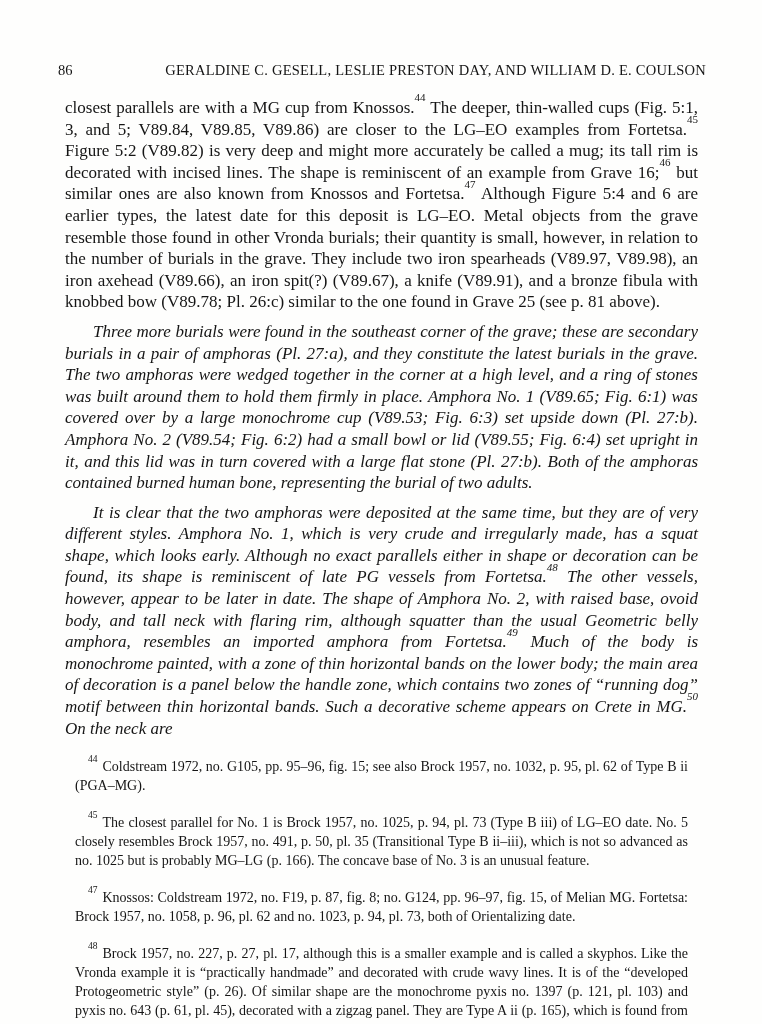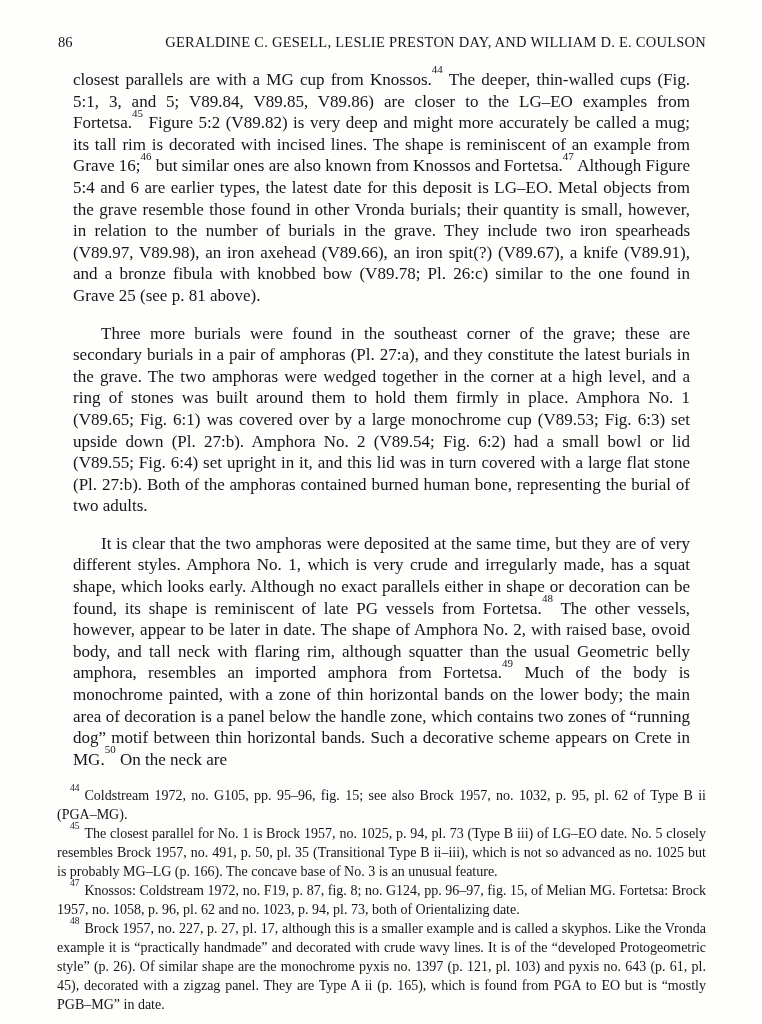--- a/index.html
+++ b/index.html
@@ -9,57 +9,57 @@
     background: #ffffff;
     font-family: "Liberation Serif", serif;
   }
   .page {
     position: relative;
     width: 762px;
     height: 1024px;
     box-sizing: border-box;
     background: #fefefd;
     color: #151515;
-    padding: 34px 56px 0 57px;
+    padding: 62px 56px 0 57px;
     overflow: hidden;
   }
   .running-header {
     position: relative;
     height: 17px;
     margin-bottom: 18px;
     font-size: 14.5px;
   }
   .page-num {
     position: absolute;
     left: 1px;
     top: 0;
   }
   .authors {
     display: block;
     text-align: right;
     letter-spacing: 0.25px;
     white-space: nowrap;
   }
   .body-text p {
-    margin: 16px;
+    margin: 8px;
     font-size: 17px;
     line-height: 21.6px;
     text-align: justify;
   }
-  .body-text p.indent { text-indent: 28px; }
+  .body-text p.indent { text-indent: 28px; font-style: italic; }
   sup.fn-marker {
     font-size: 11px;
     line-height: 0;
     position: relative;
     top: -5px;
     letter-spacing: 0;
   }
   .footnotes { margin-top: 15px; }
   .footnotes p {
-    margin: 0;
+    margin: 18px;
     font-size: 14px;
     line-height: 19px;
     text-align: justify;
     text-indent: 13px;
   }
   sup.fn-num {
     font-size: 9.5px;
     line-height: 0;
     position: relative;
     top: -4px;

